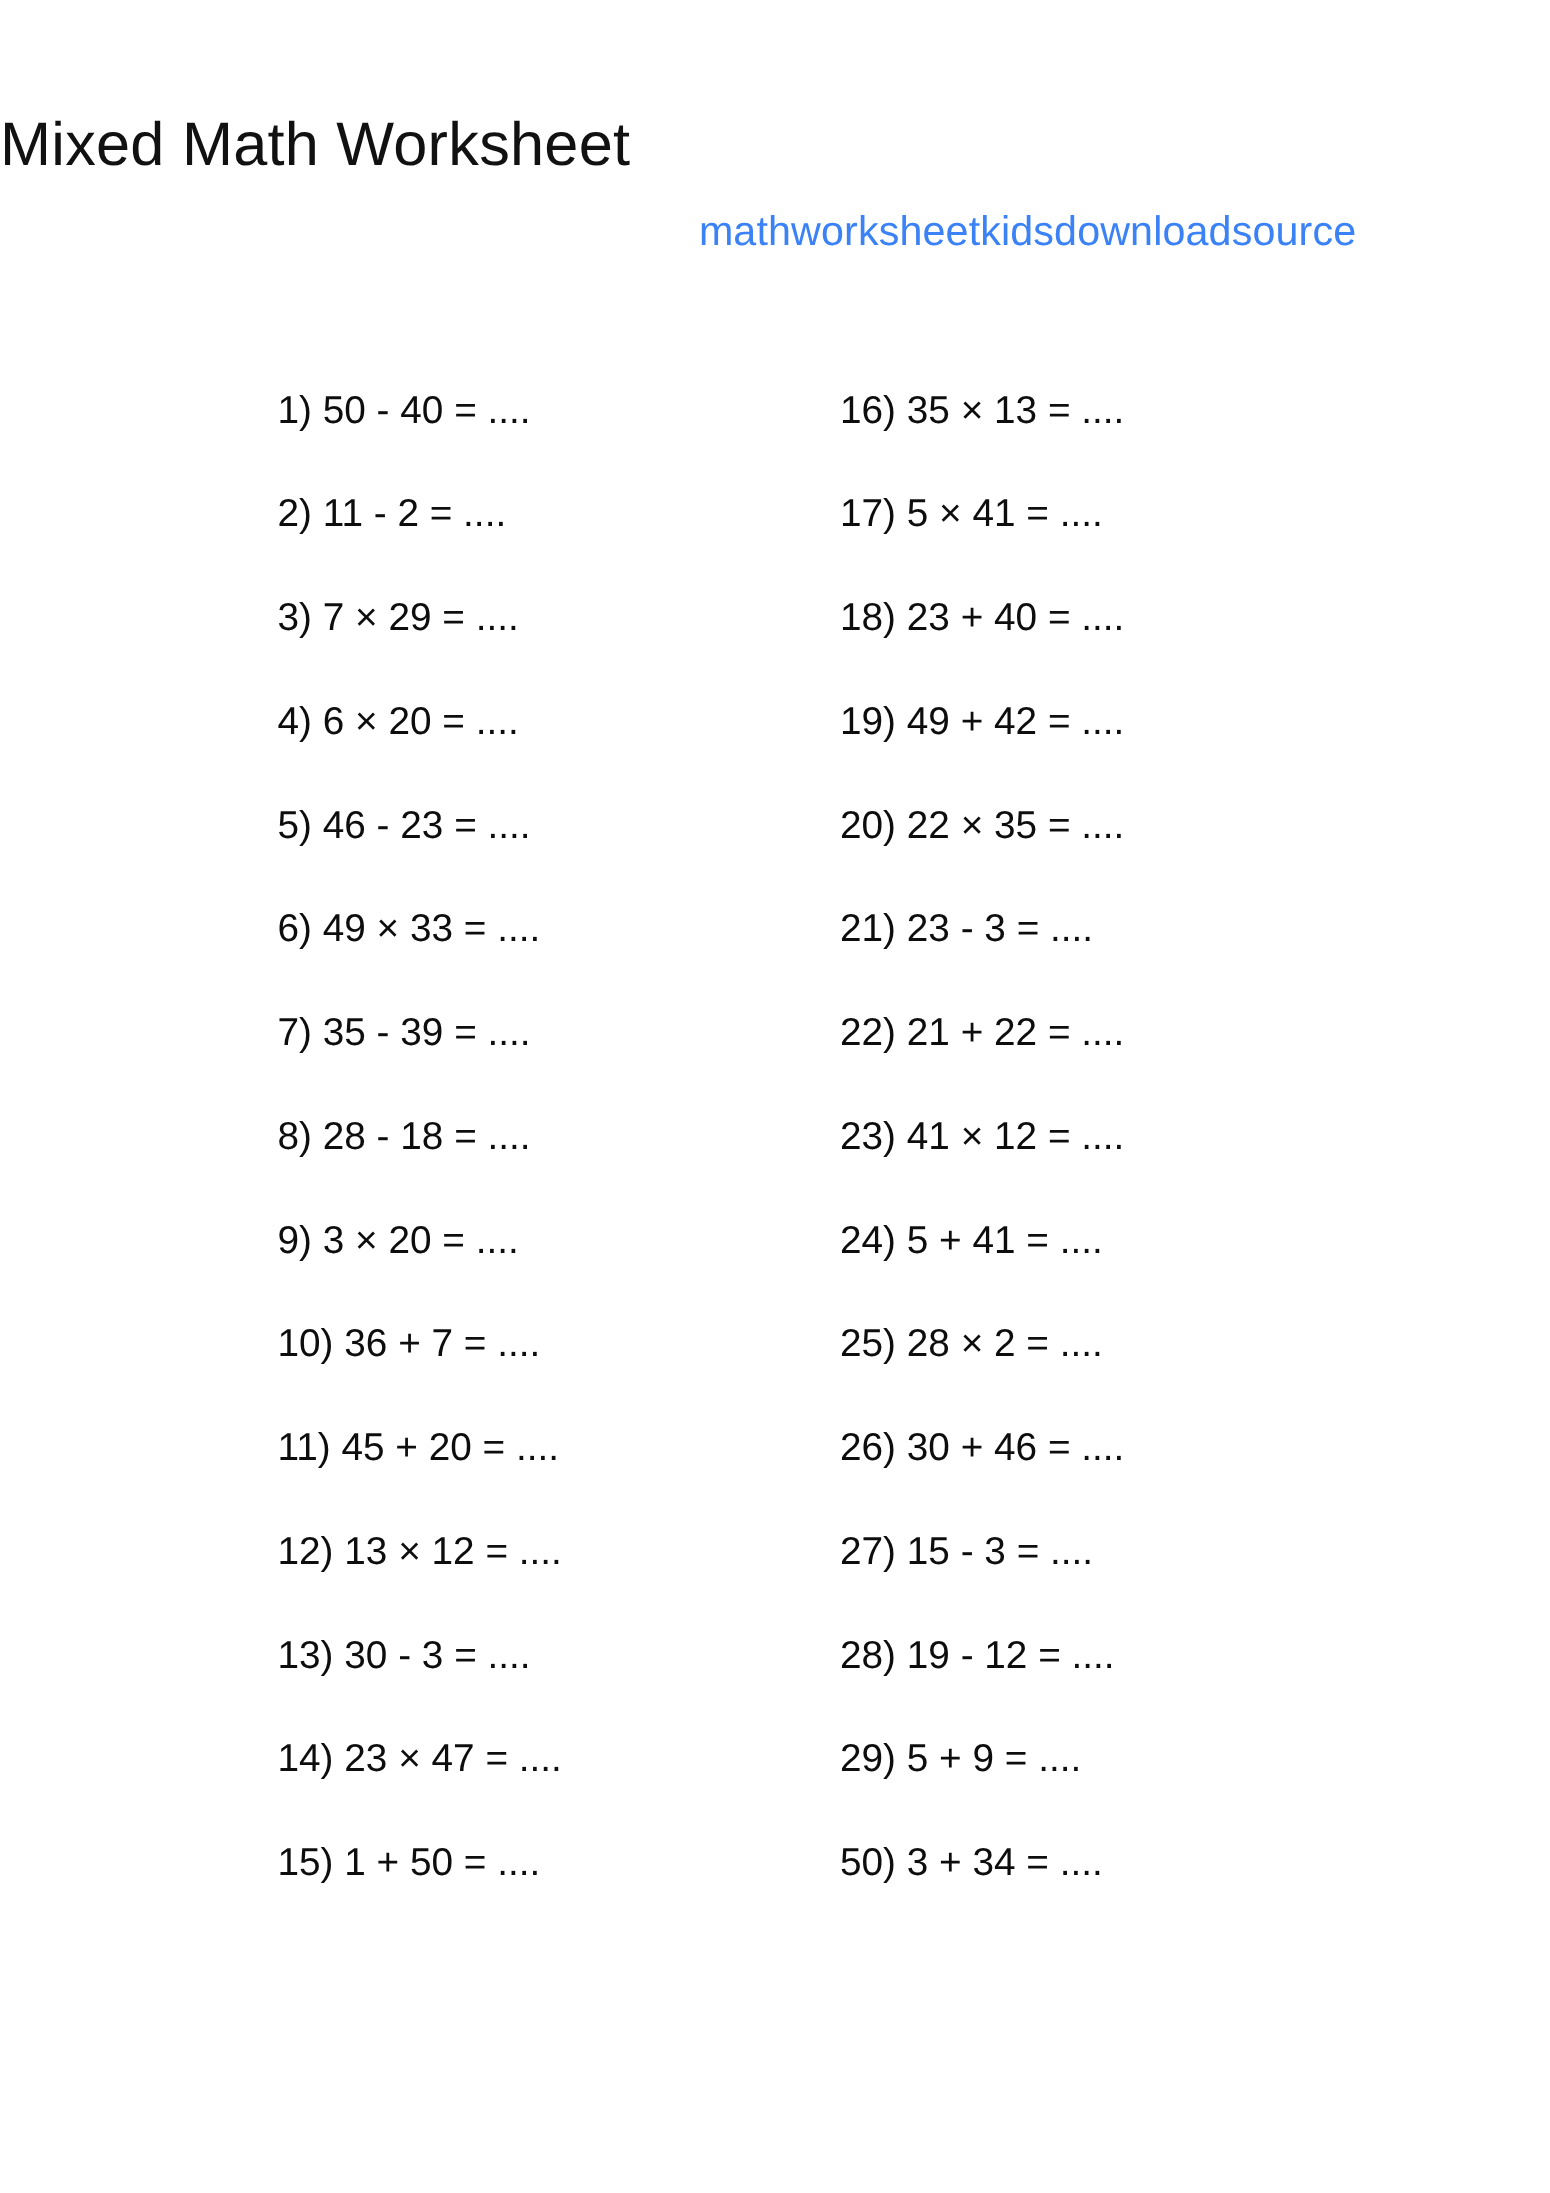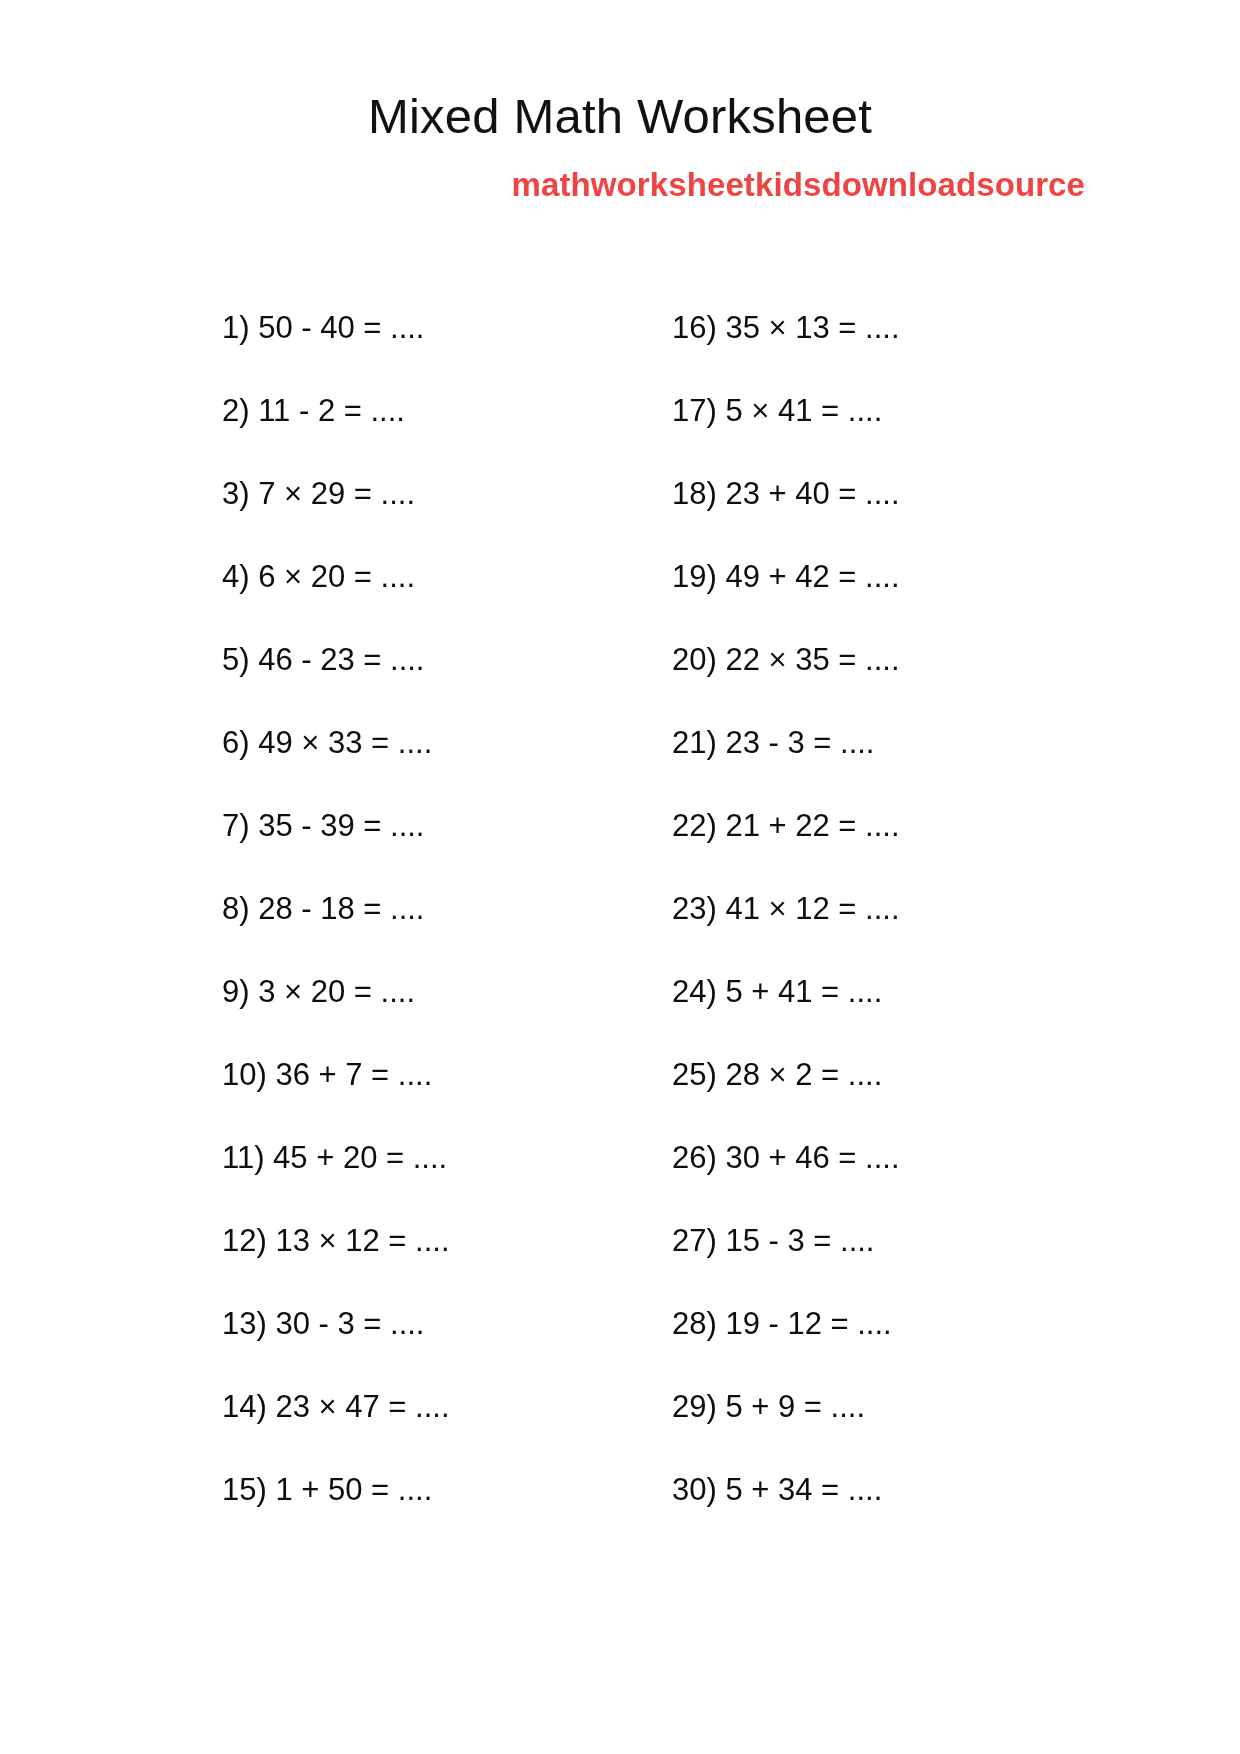--- a/index.html
+++ b/index.html
@@ -16,37 +16,35 @@
     overflow: hidden;
   }
   .sheet {
     width: 1240px;
     height: 1754px;
     box-sizing: border-box;
     padding: 0;
     position: relative;
   }
   .title {
-    text-align: center;
     font-size: 49px;
     font-weight: normal;
     color: #111111;
     margin: 0;
     padding-top: 88px;
     letter-spacing: 0.2px;
   }
   .subtitle {
     text-align: right;
     font-size: 33px;
-    color: #ef4444;
+    color: #3b82f6;
     margin: 0;
     padding-right: 155px;
     padding-top: 22px;
     letter-spacing: 0.1px;
-    font-weight: bold;
   }
   .columns {
     display: flex;
     flex-direction: row;
     margin-top: 82px;
     padding-left: 180px;
     padding-right: 60px;
     box-sizing: border-box;
     margin-left: 42px;
   }
@@ -106,17 +104,17 @@
       <div class="problem">20) 22 × 35 = ....</div>
       <div class="problem">21) 23 - 3 = ....</div>
       <div class="problem">22) 21 + 22 = ....</div>
       <div class="problem">23) 41 × 12 = ....</div>
       <div class="problem">24) 5 + 41 = ....</div>
       <div class="problem">25) 28 × 2 = ....</div>
       <div class="problem">26) 30 + 46 = ....</div>
       <div class="problem">27) 15 - 3 = ....</div>
       <div class="problem">28) 19 - 12 = ....</div>
       <div class="problem">29) 5 + 9 = ....</div>
-      <div class="problem">30) 5 + 34 = ....</div>
+      <div class="problem">50) 3 + 34 = ....</div>
     </div>
 
   </div>
 </div>
 
 </body></html>

